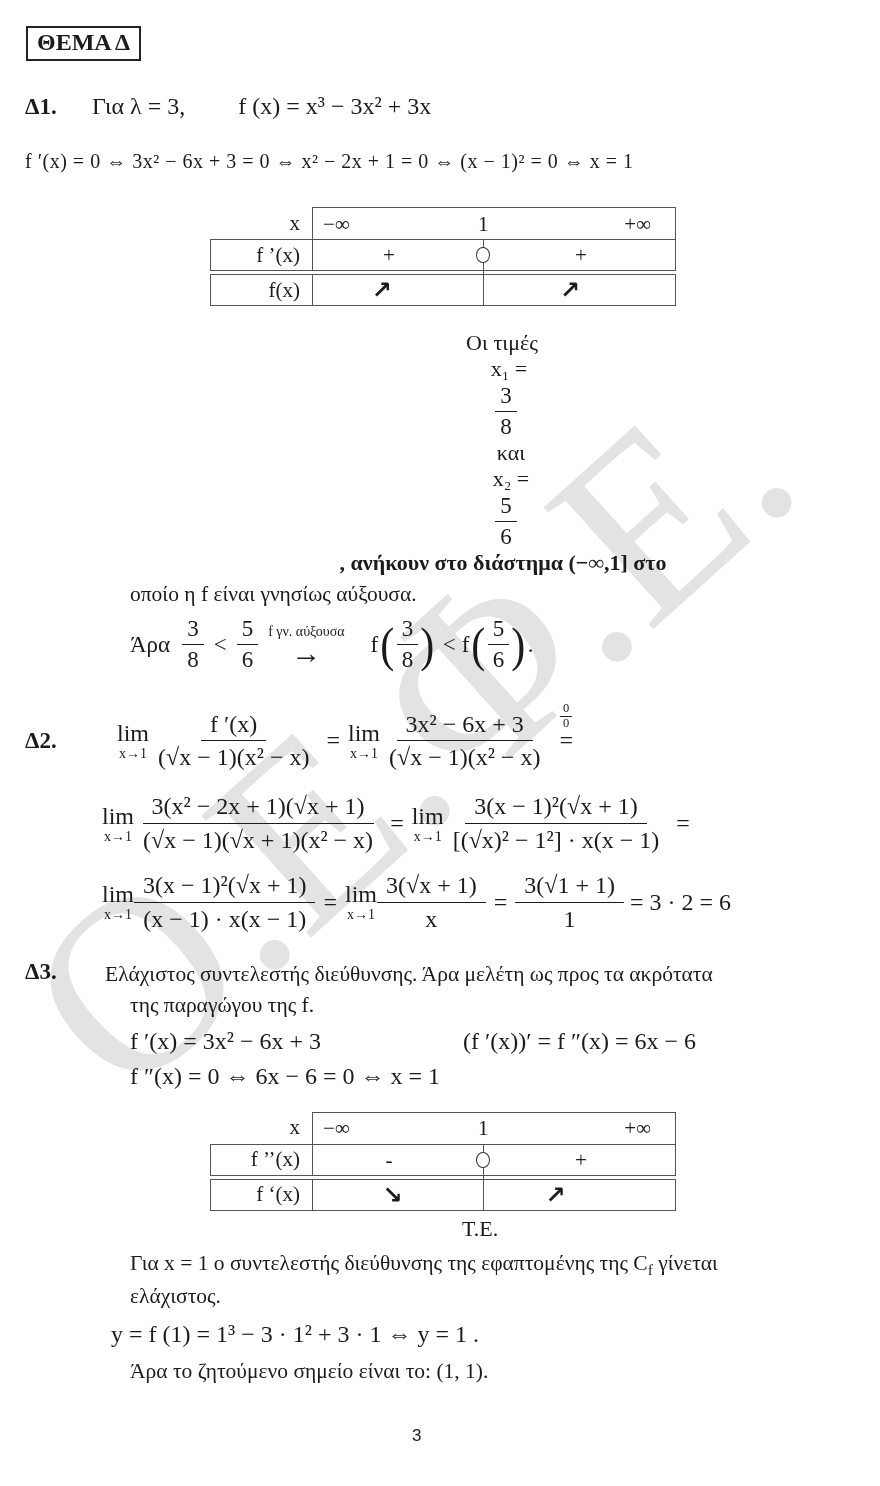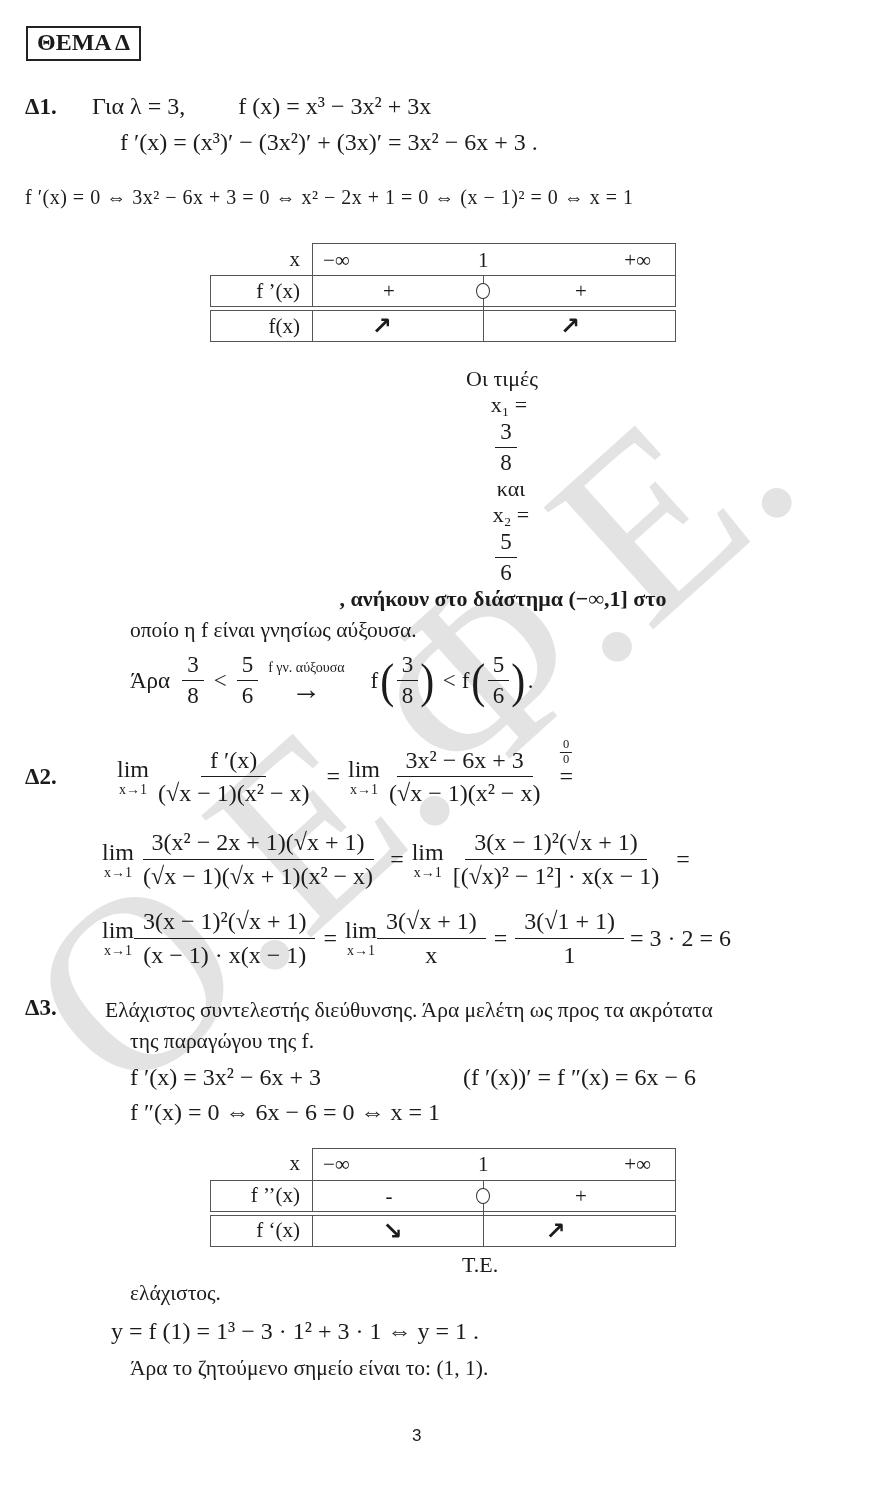--- a/index.html
+++ b/index.html
@@ -108,21 +108,20 @@
   <div class="content">
 
     <div class="theme-box">ΘΕΜΑ Δ</div>
 
     
     <div class="d1row">
       <span class="qlabel">Δ1.</span>
       <span>Για λ = 3,</span>
       <span class="fx">f (x) = x³ − 3x² + 3x</span>
     </div>
-    <div class="mathline fpx">f ′(x) = (x³)′ − (3x²)′ + (3x)′ = 3x² − 6x + 3 .</div>
     <div class="mathline solve">f ′(x) = 0 ⇔ 3x² − 6x + 3 = 0 ⇔ x² − 2x + 1 = 0 ⇔ (x − 1)² = 0 ⇔ x = 1</div>
 
     
     <div class="st t1" style="margin-top:34px;">
       <div class="st-head">
         <div class="st-lbl">x</div>
         <div class="st-vals">
           <span class="tick tneg">−∞</span>
           <span class="tick tone">1</span>
           <span class="tick tpos">+∞</span>
@@ -311,20 +310,23 @@
         <div class="st-vals">
           <span class="cell arr a1">↘</span>
           <span class="cell arr a2">↗</span>
         </div>
       </div>
       <div class="midline"></div>
     </div>
     <div class="te">Τ.Ε.</div>
 
     
+    <div class="para concl1">
+      <span>Για x = 1  ο συντελεστής διεύθυνσης της εφαπτομένης της C</span><sub>f</sub><span> γίνεται</span>
+    </div>
     <div class="para">ελάχιστος.</div>
     <div class="eqy">y = f (1) = 1³ − 3 · 1² + 3 · 1 ⇔ y = 1 .</div>
     <div class="para p3">Άρα το ζητούμενο σημείο είναι το: (1, 1).</div>
 
   </div>
 
   <div class="pageno">3</div>
 </div>
 
 </body></html>

